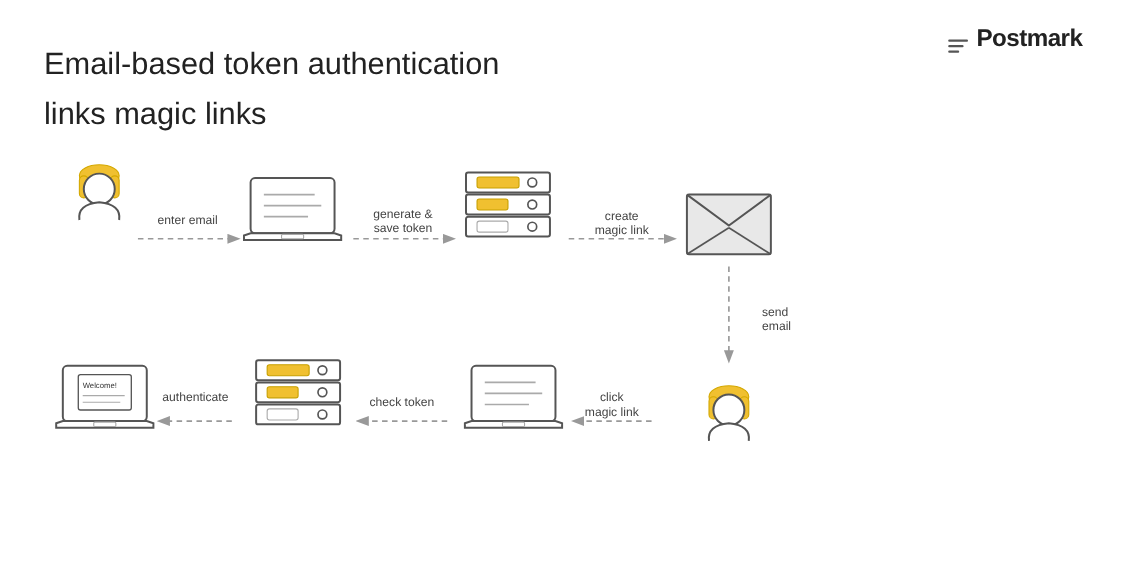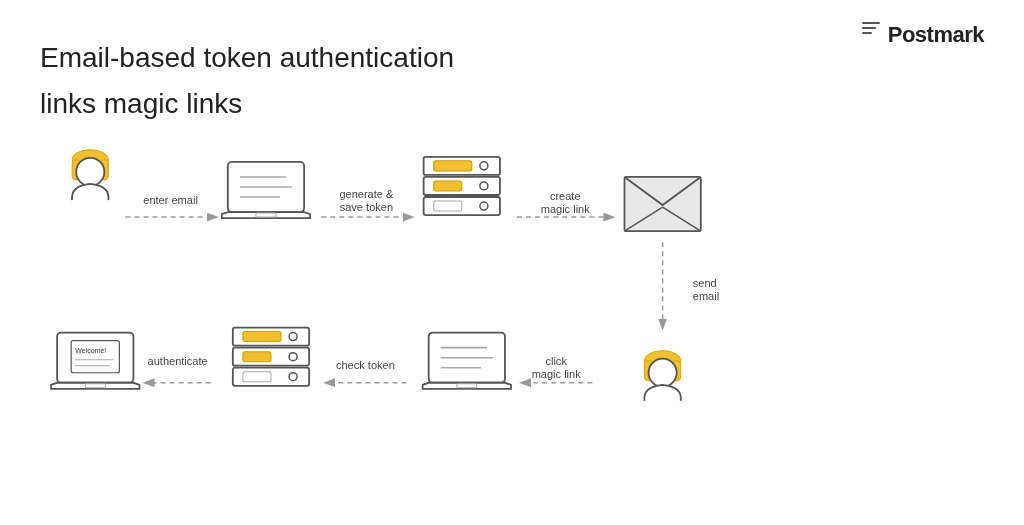--- a/index.html
+++ b/index.html
@@ -30,21 +30,21 @@
       margin-top: 10px;
       margin-bottom: 0;
     }
 
     
     .logo {
       position: absolute;
       top: 22px;
       right: 40px;
       display: flex;
-      align-items: flex-start;
+      align-items: flex-end;
       gap: 8px;
     }
     .logo-lines {
       display: flex;
       flex-direction: column;
       gap: 3px;
     }
     .logo-line {
       background: #555;
       height: 2px;

